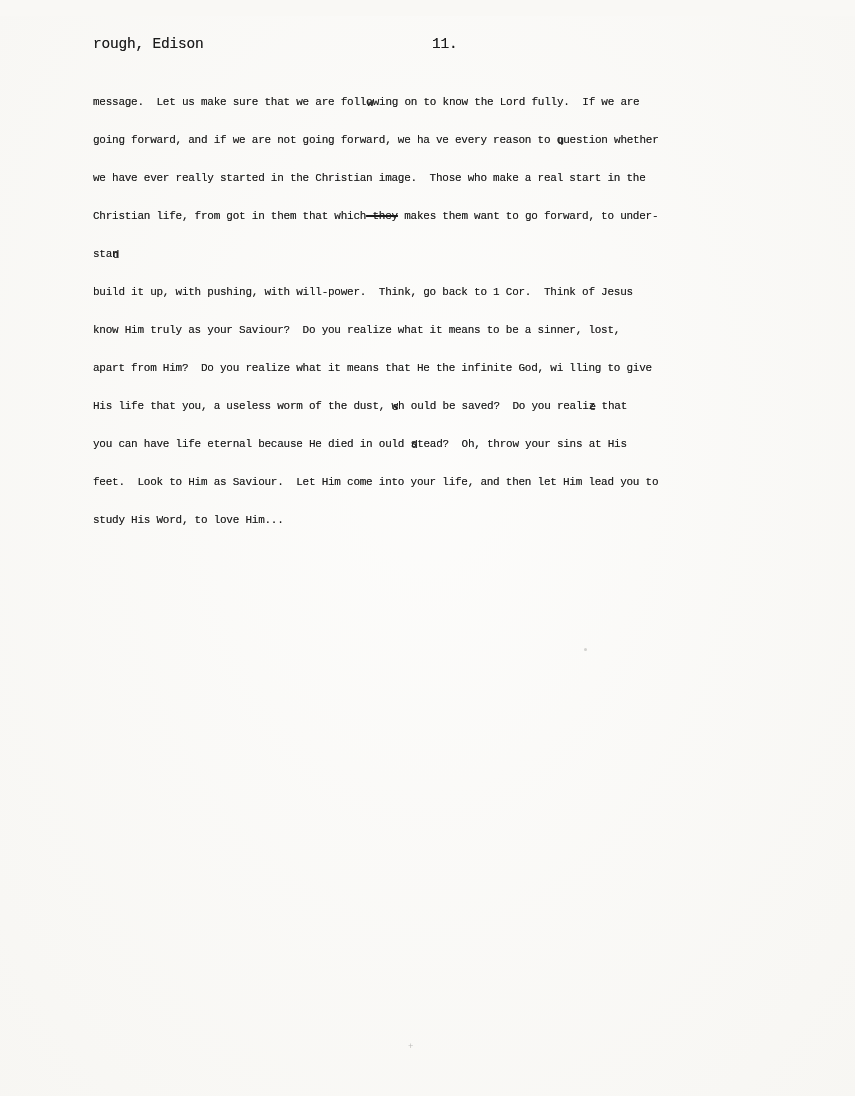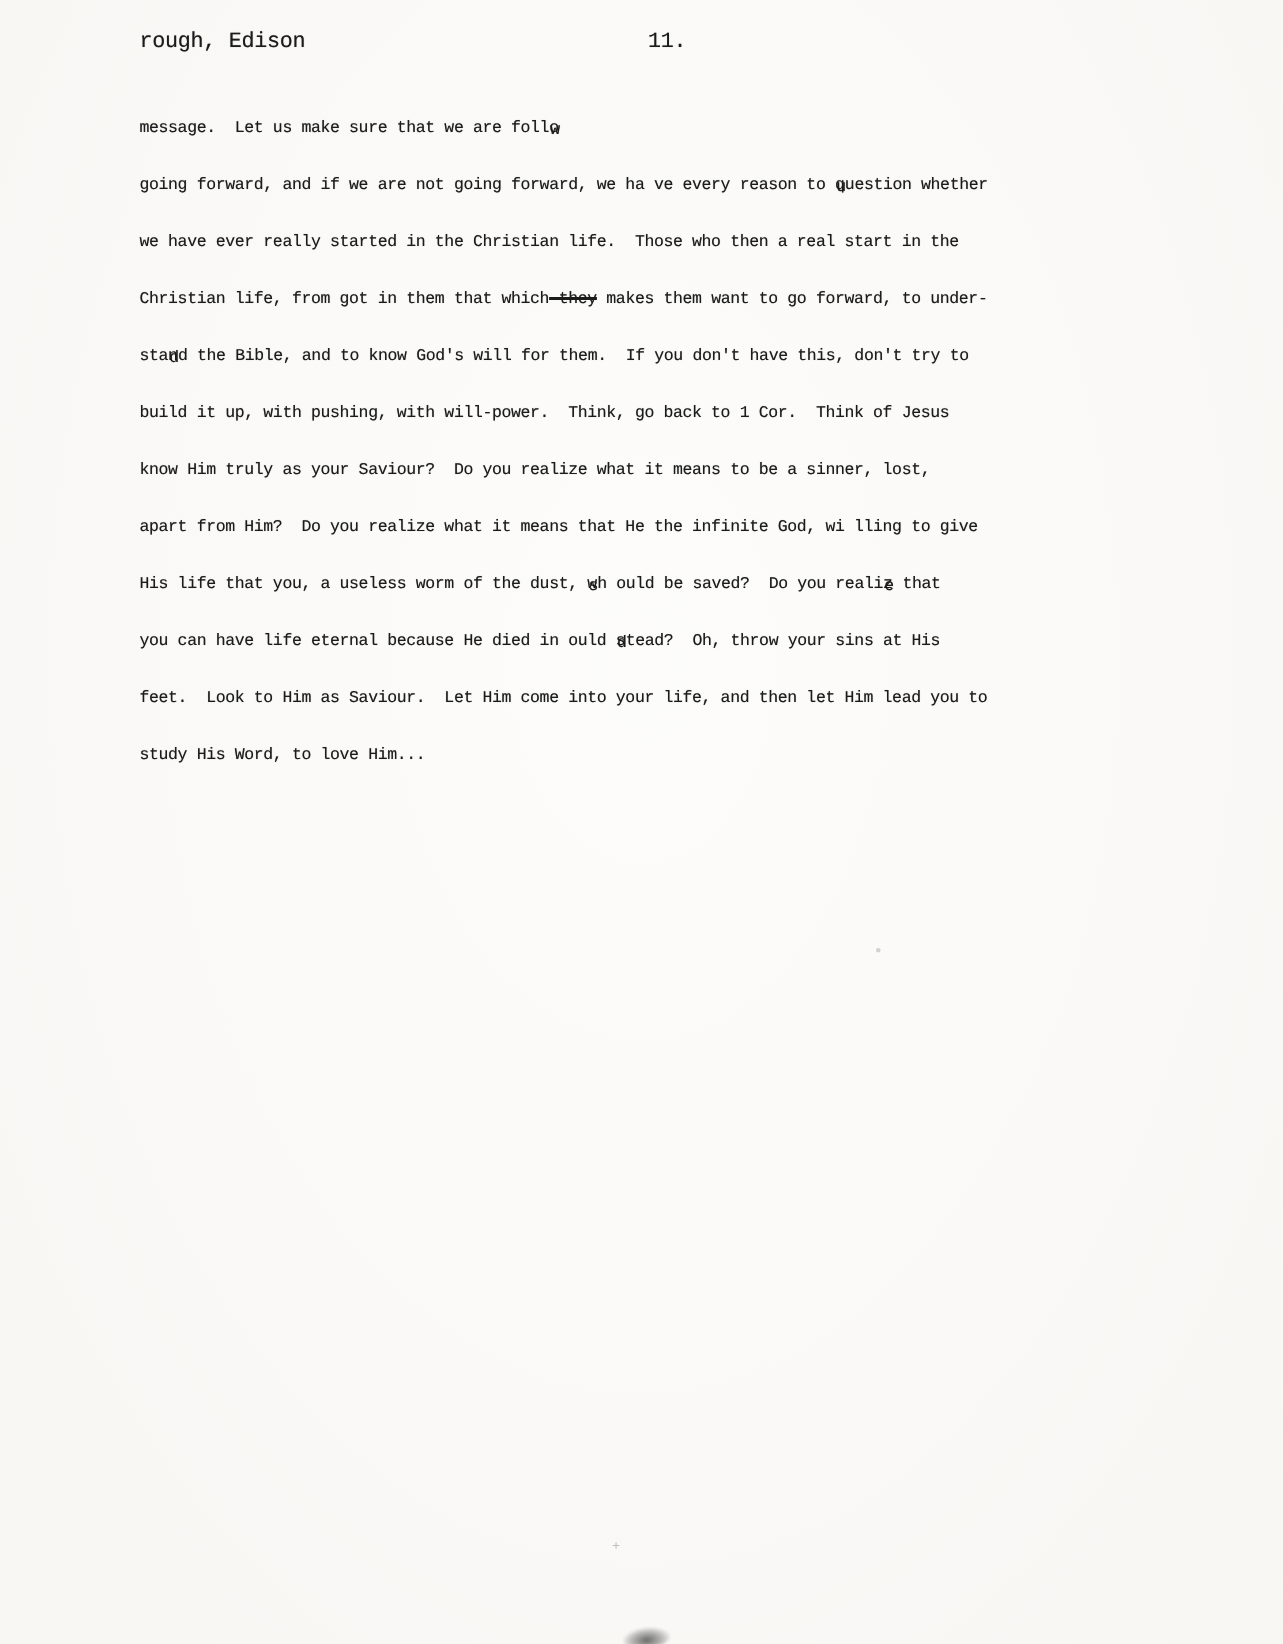--- a/index.html
+++ b/index.html
@@ -14,20 +14,21 @@
     overflow: hidden;
     font-family: "Liberation Mono", "DejaVu Sans Mono", monospace;
     color: #1b1b1b;
   }
   .page {
     position: absolute;
     inset: 0;
     background:
       radial-gradient(ellipse at 50% 40%, rgba(255,255,255,0.6) 0%, rgba(244,243,239,0.35) 100%),
       #f9f8f5;
+    margin-top: 16px;
   }
   .header {
     position: absolute;
     top: 20px;
     left: 0;
     width: 100%;
     height: 20px;
     font-size: 14.5px;
     letter-spacing: -0.2px;
   }
@@ -109,25 +110,25 @@
 <body>
 
 <div class="page">
 
   <div class="header">
     <span class="author">rough, Edison</span>
     <span class="pagenum">11.</span>
   </div>
 
   <div class="body-text">
-      <div class="line"><span>message.  Let us make sure that we are foll</span><span class="os"><span class="under">o</span><span class="over">w</span></span></div>
+      <div class="line"><span>message.  Let us make sure that we are foll</span><span class="os"><span class="under">o</span><span class="over">w</span></span><span>wing on to know the Lord fully.  If we are</span></div>
       <div class="line"><span>going forward, and if we are not going forward, we ha ve every reason to </span><span class="os"><span class="under">q</span><span class="over">u</span></span><span>uestion whether</span></div>
-      <div class="line"><span>we have ever really started in the Christian life.  Those who then a real start in the</span></div>
+      <div class="line"><span>we have ever really started in the Christian image.  Those who make a real start in the</span></div>
       <div class="line"><span>Christian life, from got in them that which</span><span class="strike">-they</span><span> makes them want to go forward, to under-</span></div>
-      <div class="line"><span>sta</span><span class="os"><span class="under">n</span><span class="over">d</span></span><span>d the Bible, and to know God's will for them.  If you don't have this, don't try to</span></div>
+      <div class="line"><span>sta</span><span class="os"><span class="under">n</span><span class="over">d</span></span></div>
       <div class="line"><span>build it up, with pushing, with will-power.  Think, go back to 1 Cor.  Think of Jesus</span></div>
       <div class="line"><span>know Him truly as your Saviour?  Do you realize what it means to be a sinner, lost,</span></div>
       <div class="line"><span>apart from Him?  Do you realize what it means that He the infinite God, wi lling to give</span></div>
       <div class="line"><span>His life that you, a useless worm of the dust, </span><span class="os"><span class="under">w</span><span class="over">s</span></span><span>h ould be saved?  Do you reali</span><span class="os"><span class="under">z</span><span class="over">e</span></span><span> that</span></div>
       <div class="line"><span>you can have life eternal because He died in ould </span><span class="os"><span class="under">s</span><span class="over">d</span></span><span>tead?  Oh, throw your sins at His</span></div>
       <div class="line"><span>feet.  Look to Him as Saviour.  Let Him come into your life, and then let Him lead you to</span></div>
       <div class="line"><span>study His Word, to love Him...</span></div>
     </div>
 
   <span class="plus-mark">+</span>

